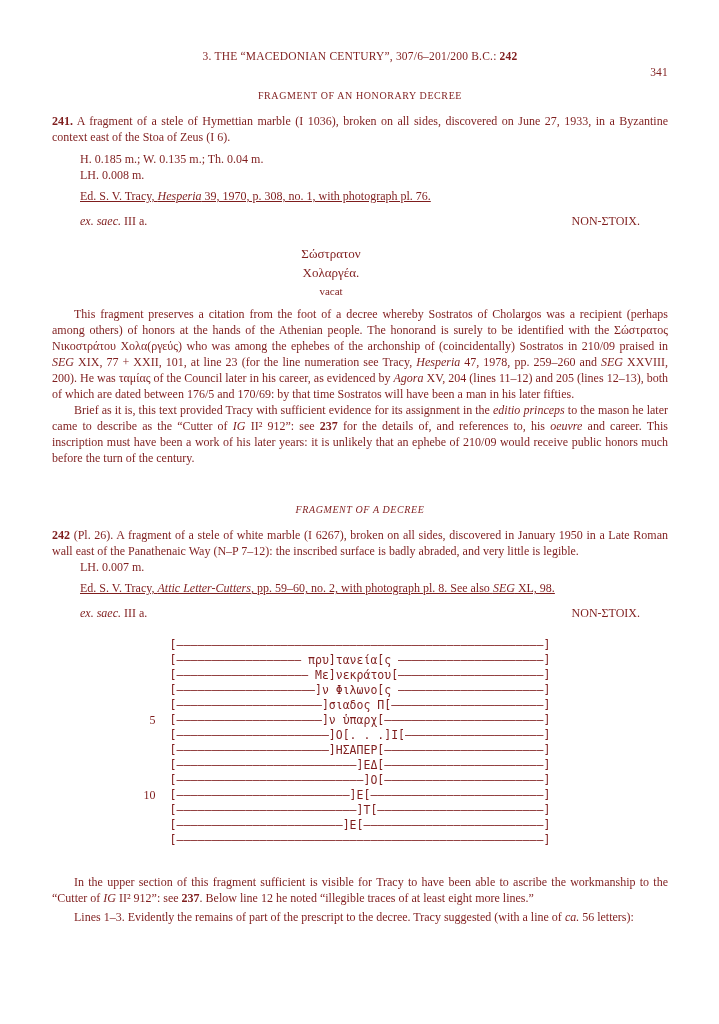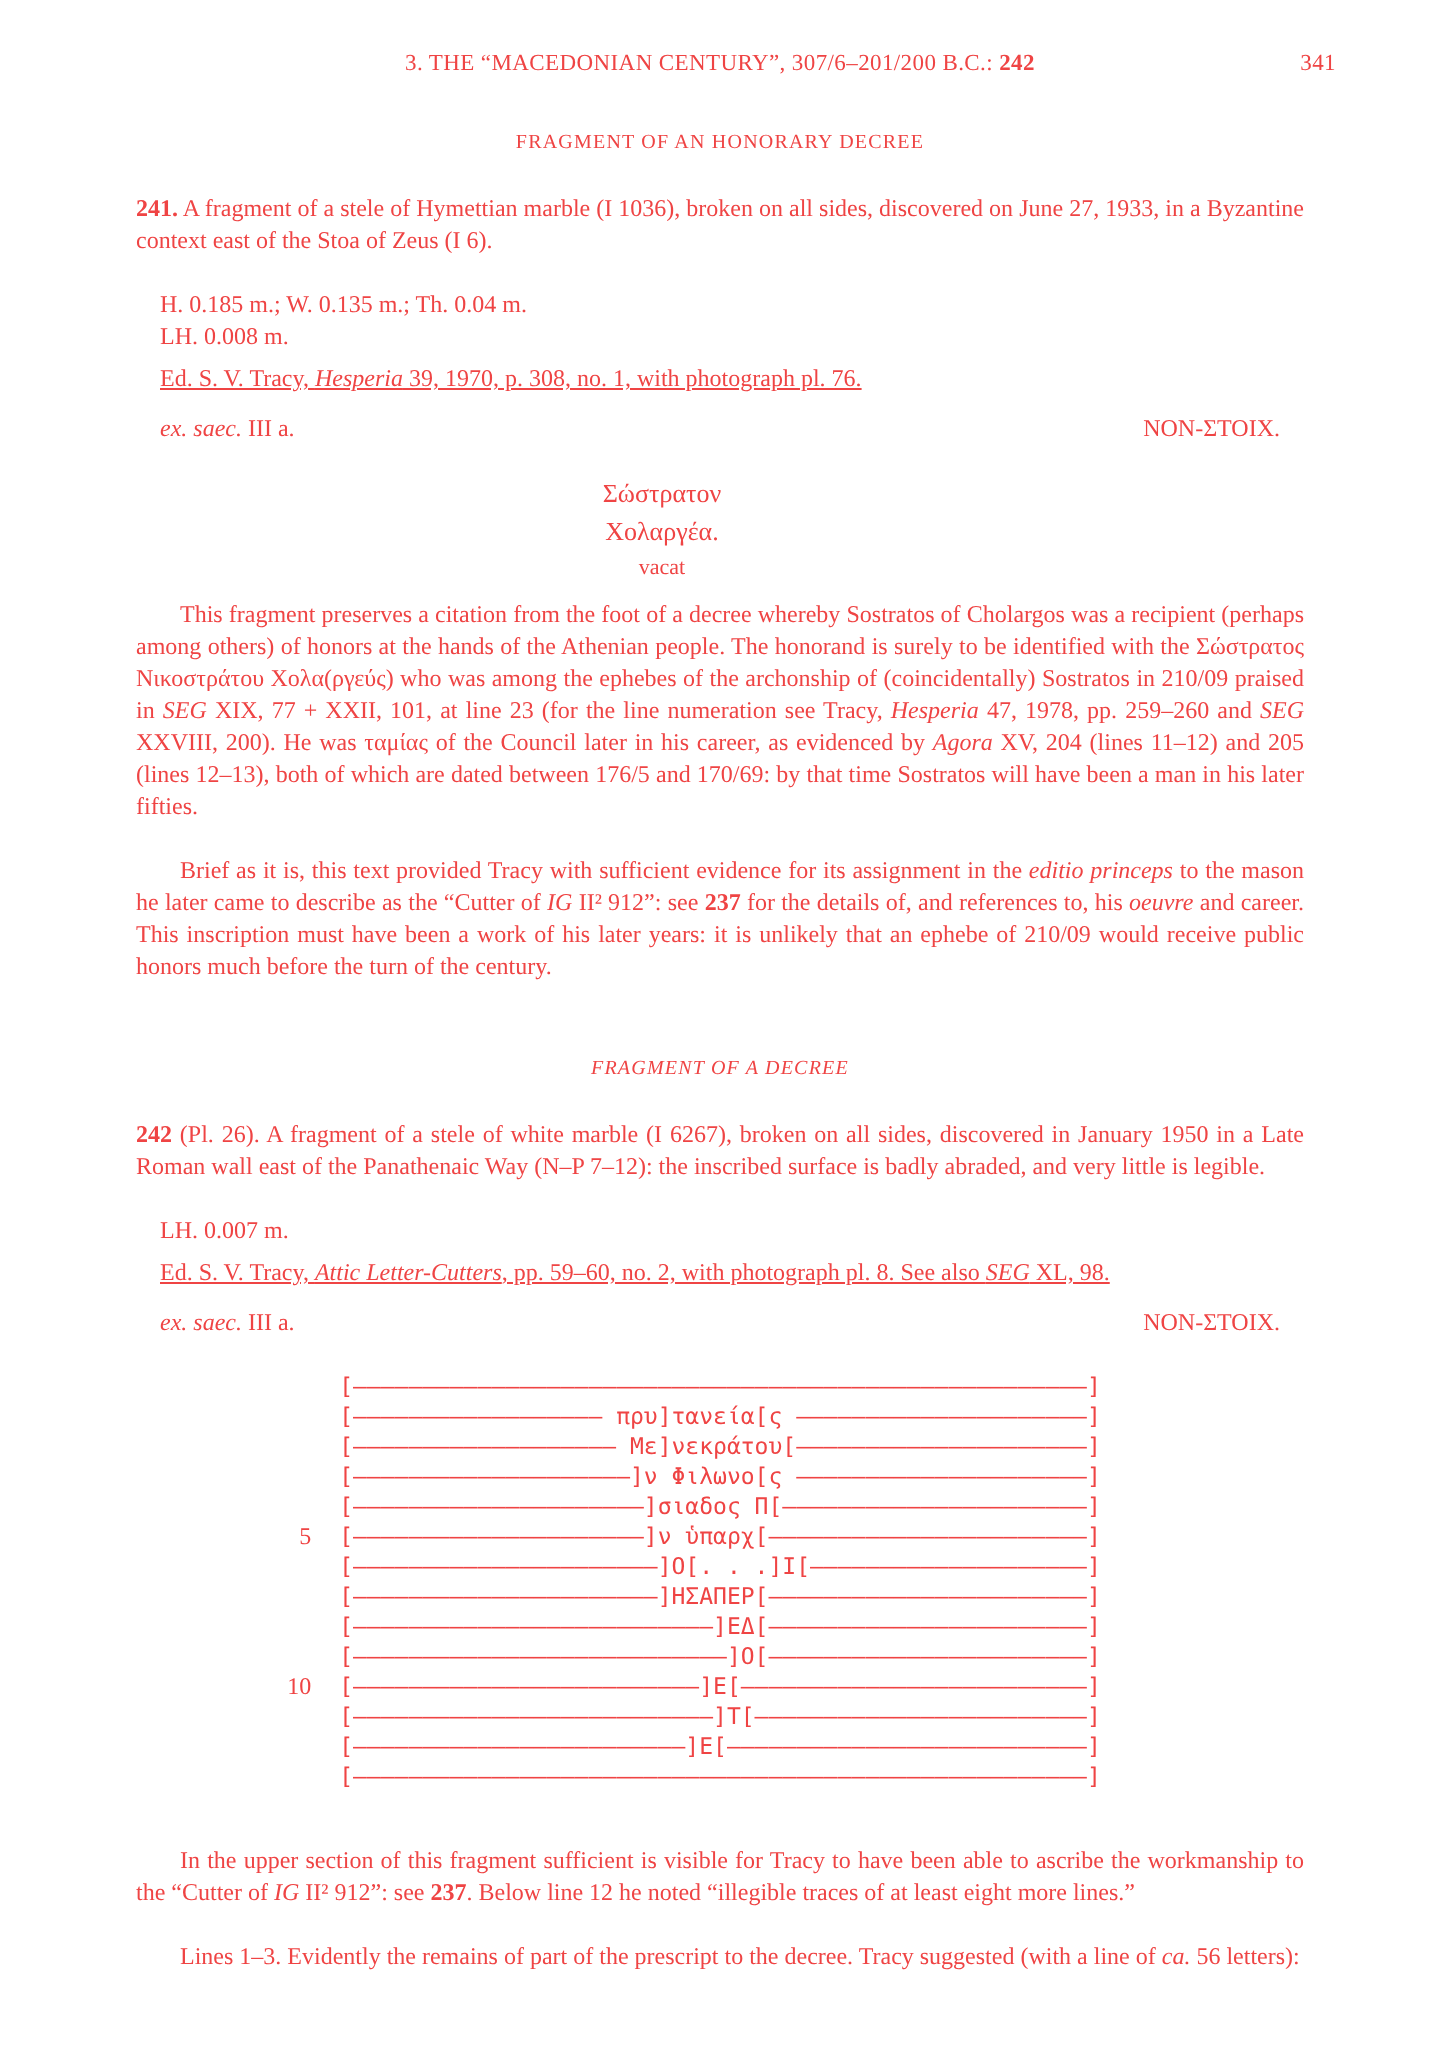--- a/index.html
+++ b/index.html
@@ -1,28 +1,28 @@
 <!DOCTYPE html>
 <html><head>
 <meta charset="utf-8">
 <style>
   html,body{margin:0;padding:0;background:#ffffff;}
   .page{
     width:718px;height:1024px;box-sizing:border-box;
-    padding:24px 50px 0 52px;
+    padding:48px 50px 0 52px;
     font-family:"Liberation Serif","DejaVu Serif",serif;
-    font-size:12px;line-height:16px;color:#ef4444;
+    font-size:12px;line-height:16px;color:#7f1d1d;
     position:relative;overflow:hidden;
   }
   .it{font-style:italic;}
   .bf{font-weight:bold;}
   .running-head{position:relative;text-align:center;font-size:11.5px;letter-spacing:.2px;}
-  .rh-page{position:absolute;right:0;top:0;}
+  .rh-page{position:absolute;right:0;top:16px;}
   .section-head{font-weight:normal;text-align:center;font-size:10px;letter-spacing:.6px;margin:24px 0 9px 0;}
-  .para{margin:16px;text-align:justify;}
+  .para{margin:0;text-align:justify;}
   .indent{text-indent:22px;}
   .meas{margin:0 0 0 28px;}
   .meas.first{margin-top:6px;}
   .ed{margin:5px 0 0 28px;text-decoration:underline;}
   .daterow{margin:9px 28px 0 28px;display:flex;justify-content:space-between;align-items:baseline;}
   .citation{text-align:center;margin:15px 58px 5px 0;font-size:13px;line-height:19px;}
   .vacat{font-size:11px;}
   .comm1{margin-top:3px;}
   .insc{width:fit-content;margin:17px auto 0 auto;font-family:"DejaVu Sans Mono",monospace;font-size:11.5px;line-height:15px;position:relative;}
   .insc-row{white-space:pre;position:relative;}

